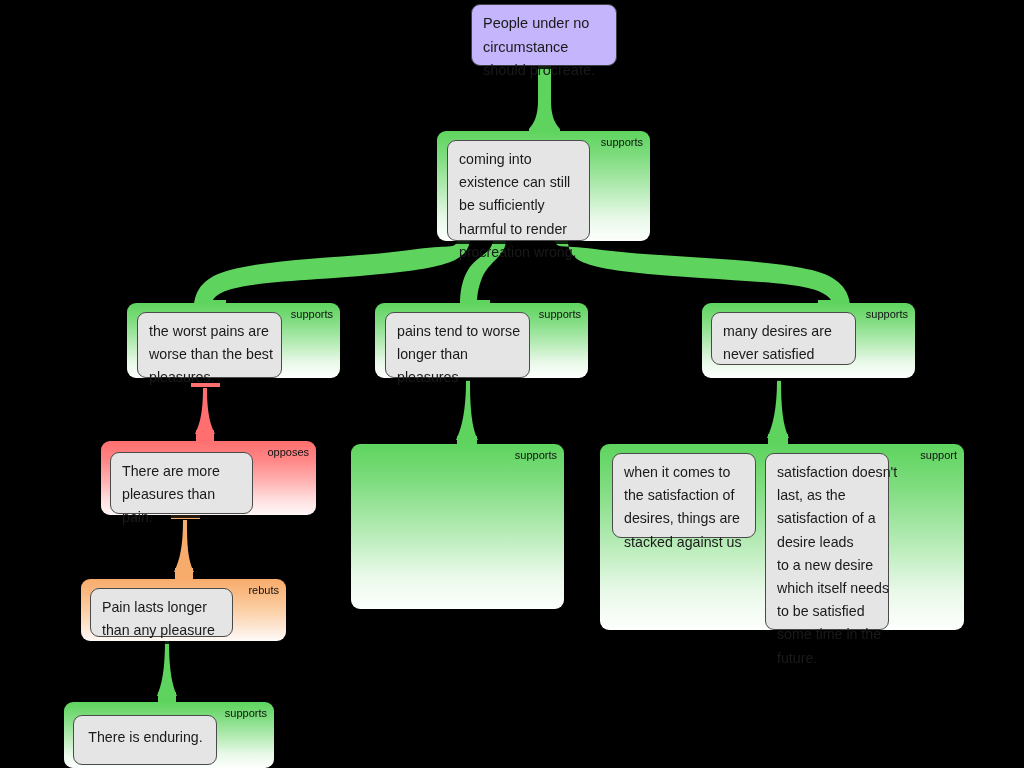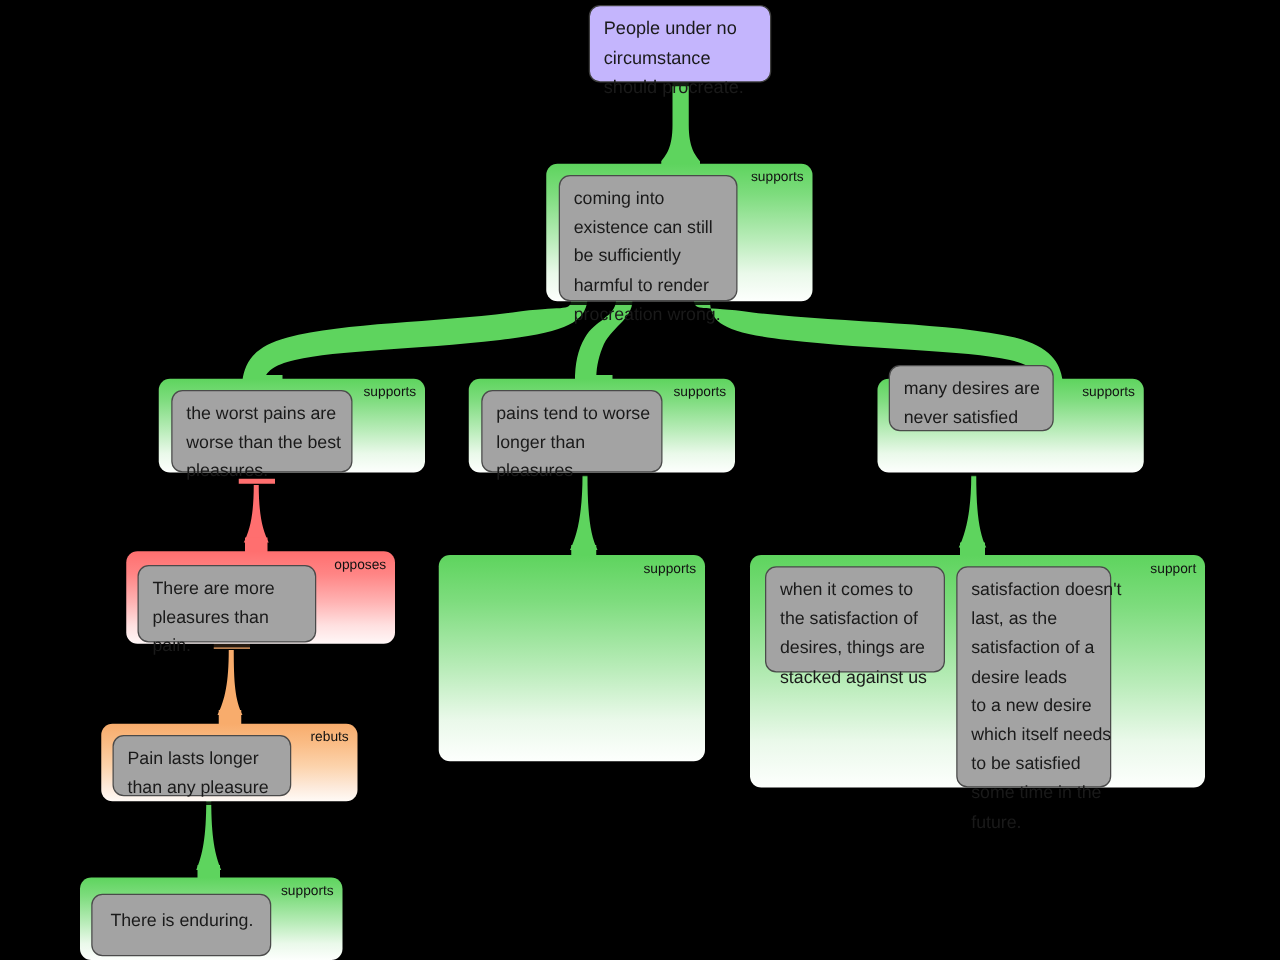--- a/index.html
+++ b/index.html
@@ -12,21 +12,21 @@
   .card{position:absolute;border-radius:9px;box-sizing:border-box;}
   .card.shadow{box-shadow:3px 3px 0 rgba(0,0,0,0.85);}
   .card.green{background:linear-gradient(to bottom,#5ed45e 0%,#7ddc7d 22%,#b9ecb9 55%,#eaf9ea 80%,#fdfffd 100%);}
   .card.red{background:linear-gradient(to bottom,#ff6f6f 0%,#ff8585 25%,#ffb3b3 55%,#ffe0e0 80%,#fff7f7 100%);}
   .card.orange{background:linear-gradient(to bottom,#f8ac6c 0%,#fabc85 25%,#fcd3ac 55%,#fdeadb 82%,#fffaf6 100%);}
 
   .reltag{position:absolute;right:7px;top:5px;font-size:11px;color:#111;
           line-height:12px;white-space:nowrap;letter-spacing:0;}
 
   
-  .tbox{position:absolute;background:#a3a3a3;border:1px solid #4a4a4a;border-radius:9px;
+  .tbox{position:absolute;background:#e5e5e5;border:1px solid #4a4a4a;border-radius:9px;
         box-sizing:border-box;padding:7px 10px 6px 11px;}
   .tline{font-size:14.2px;line-height:23.2px;color:#1a1a1a;white-space:pre;}
   .root .tline{font-size:14.5px;line-height:23.5px;}
 
   
   .rootbox{position:absolute;background:#c4b5fd;border:1px solid #3f3f3f;border-radius:9px;
            box-sizing:border-box;padding:7px 11px 6px 11px;box-shadow:3px 3px 0 rgba(0,0,0,0.85);}
 </style>
 </head>
 <body>
@@ -144,21 +144,21 @@
   </div>
   <div class="tbox" style="left:385px;top:312px;width:145px;height:66px;">
     <div class="tline">pains tend to worse</div>
     <div class="tline">longer than</div>
     <div class="tline">pleasures</div>
   </div>
 
   <div class="card green shadow" style="left:702px;top:303px;width:213px;height:75px;">
     <span class="reltag">supports</span>
   </div>
-  <div class="tbox" style="left:711px;top:292px;width:132px;height:53px;">
+  <div class="tbox" style="left:711px;top:312px;width:145px;height:53px;">
     <div class="tline">many desires are</div>
     <div class="tline">never satisfied</div>
   </div>
 
   <div class="card red shadow" style="left:101px;top:441px;width:215px;height:74px;">
     <span class="reltag">opposes</span>
   </div>
   <div class="tbox" style="left:110px;top:452px;width:143px;height:62px;">
     <div class="tline">There are more</div>
     <div class="tline">pleasures than</div>

